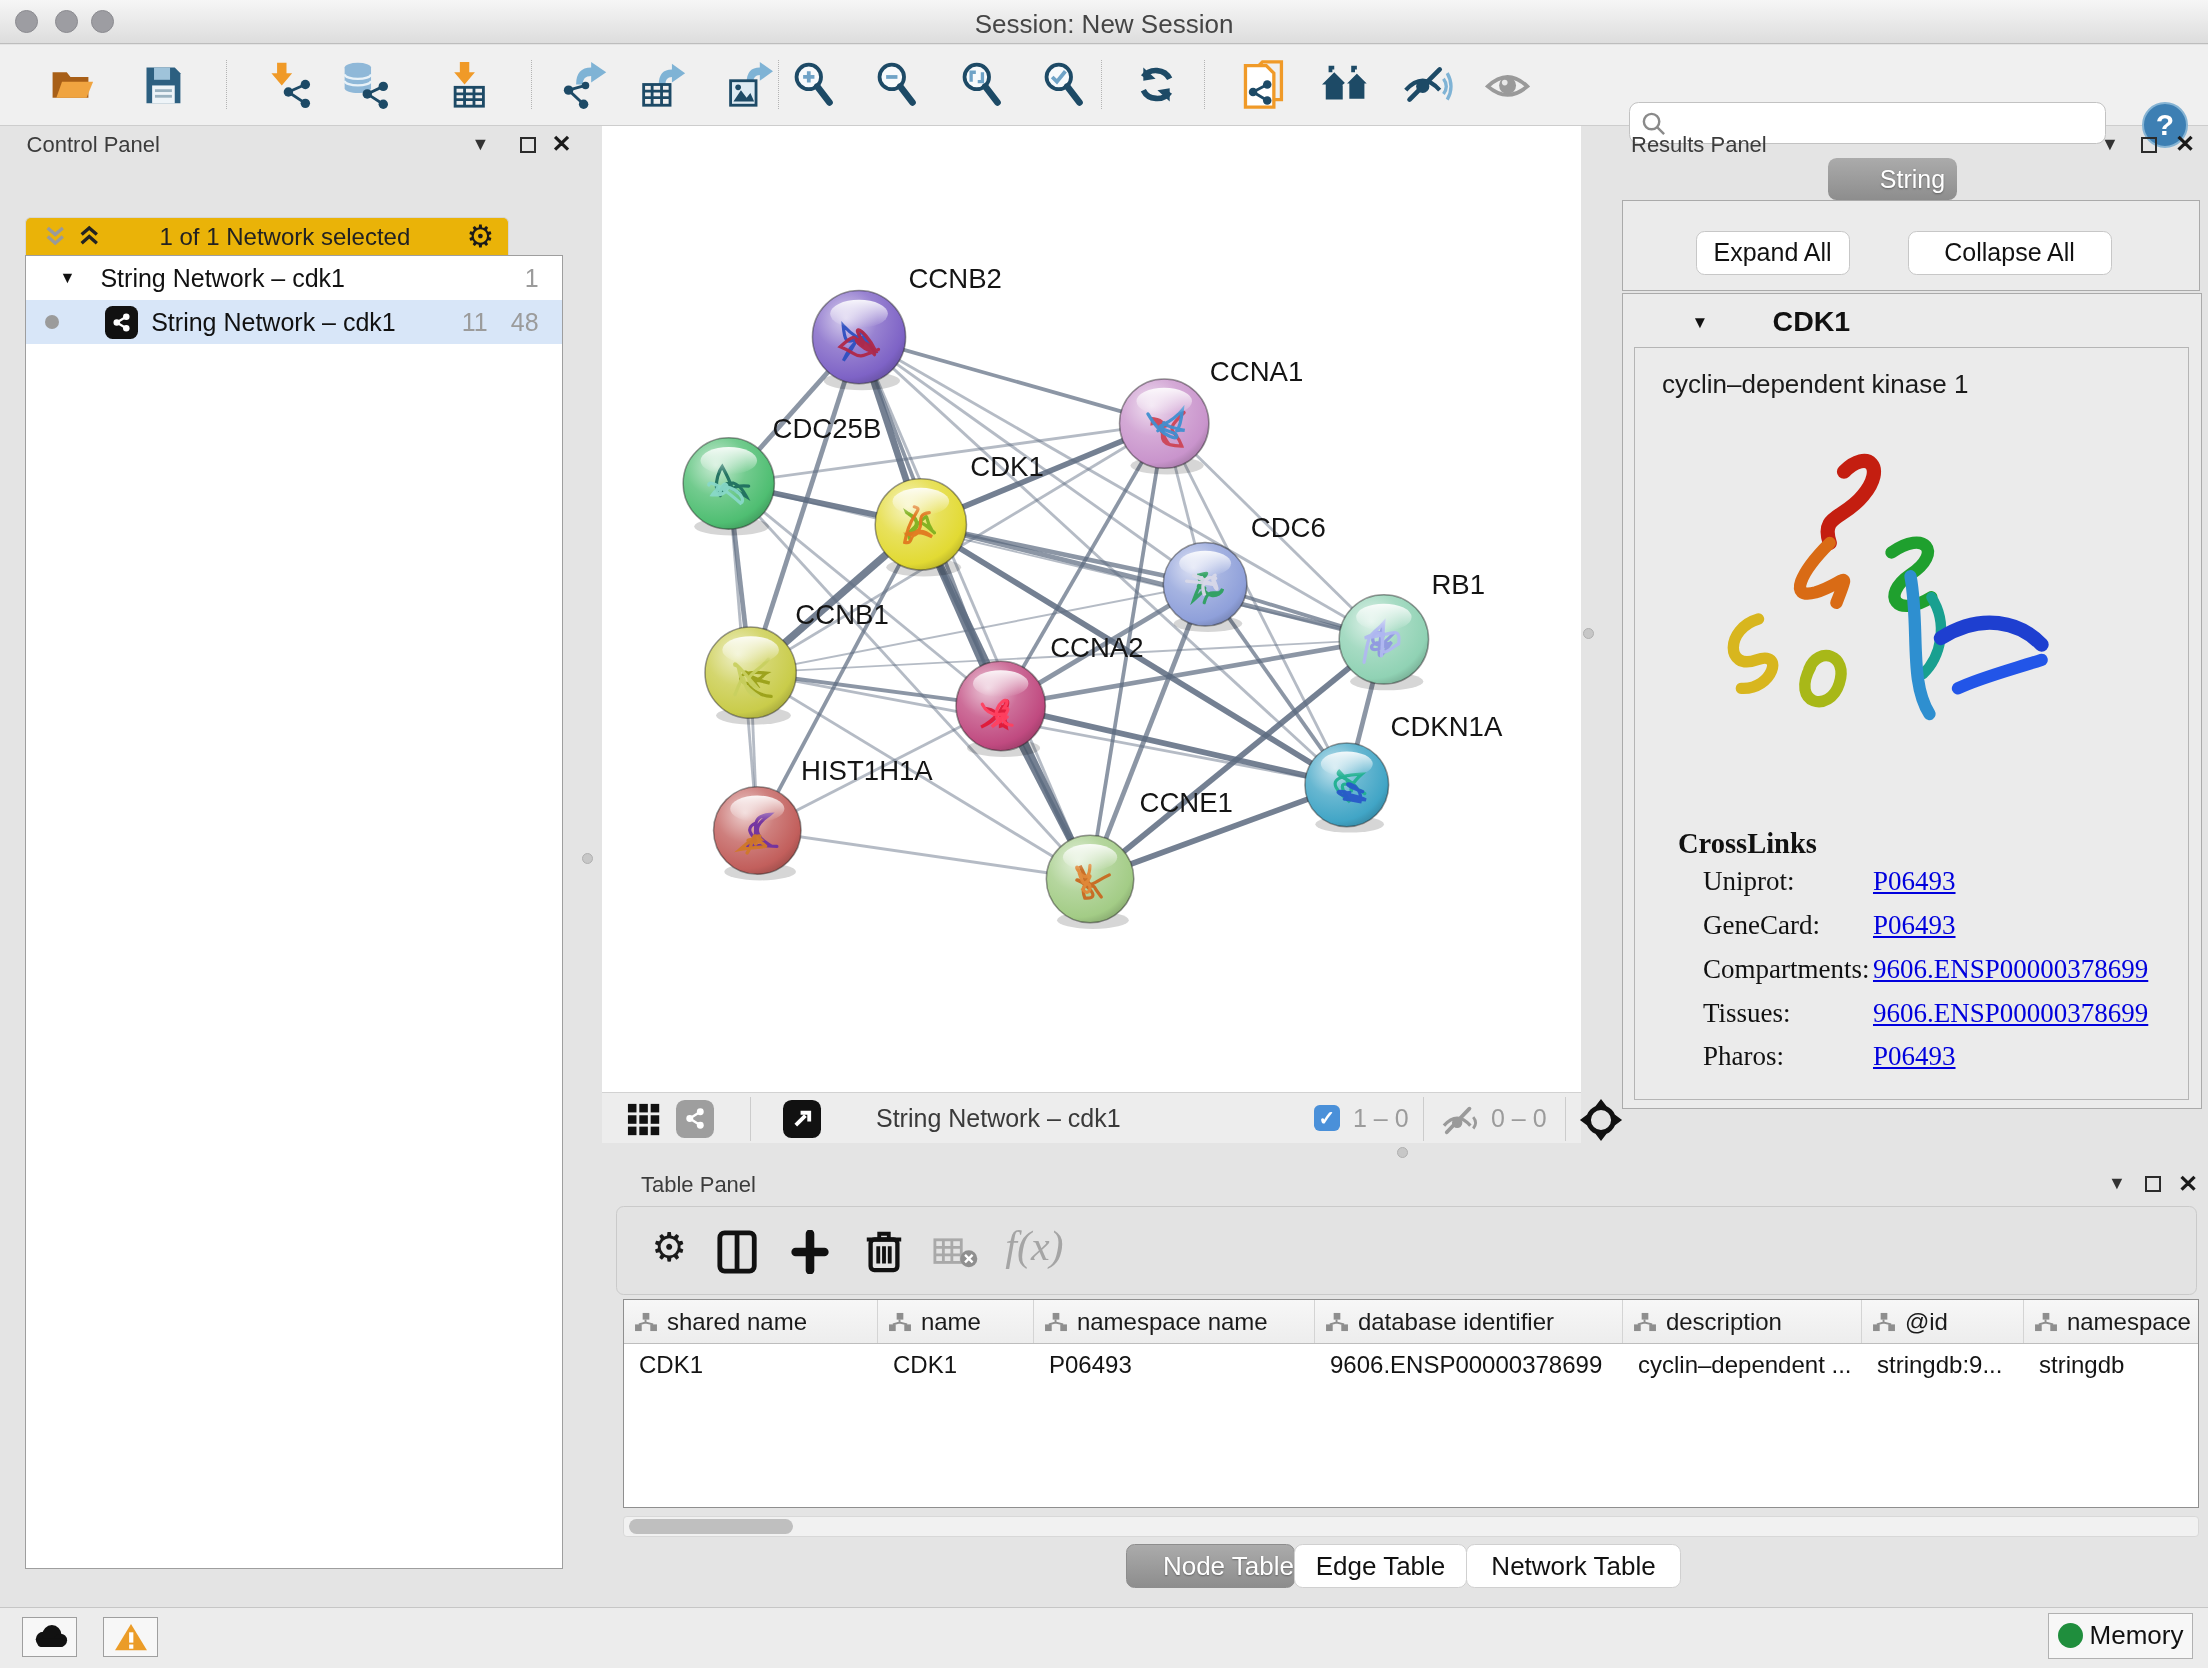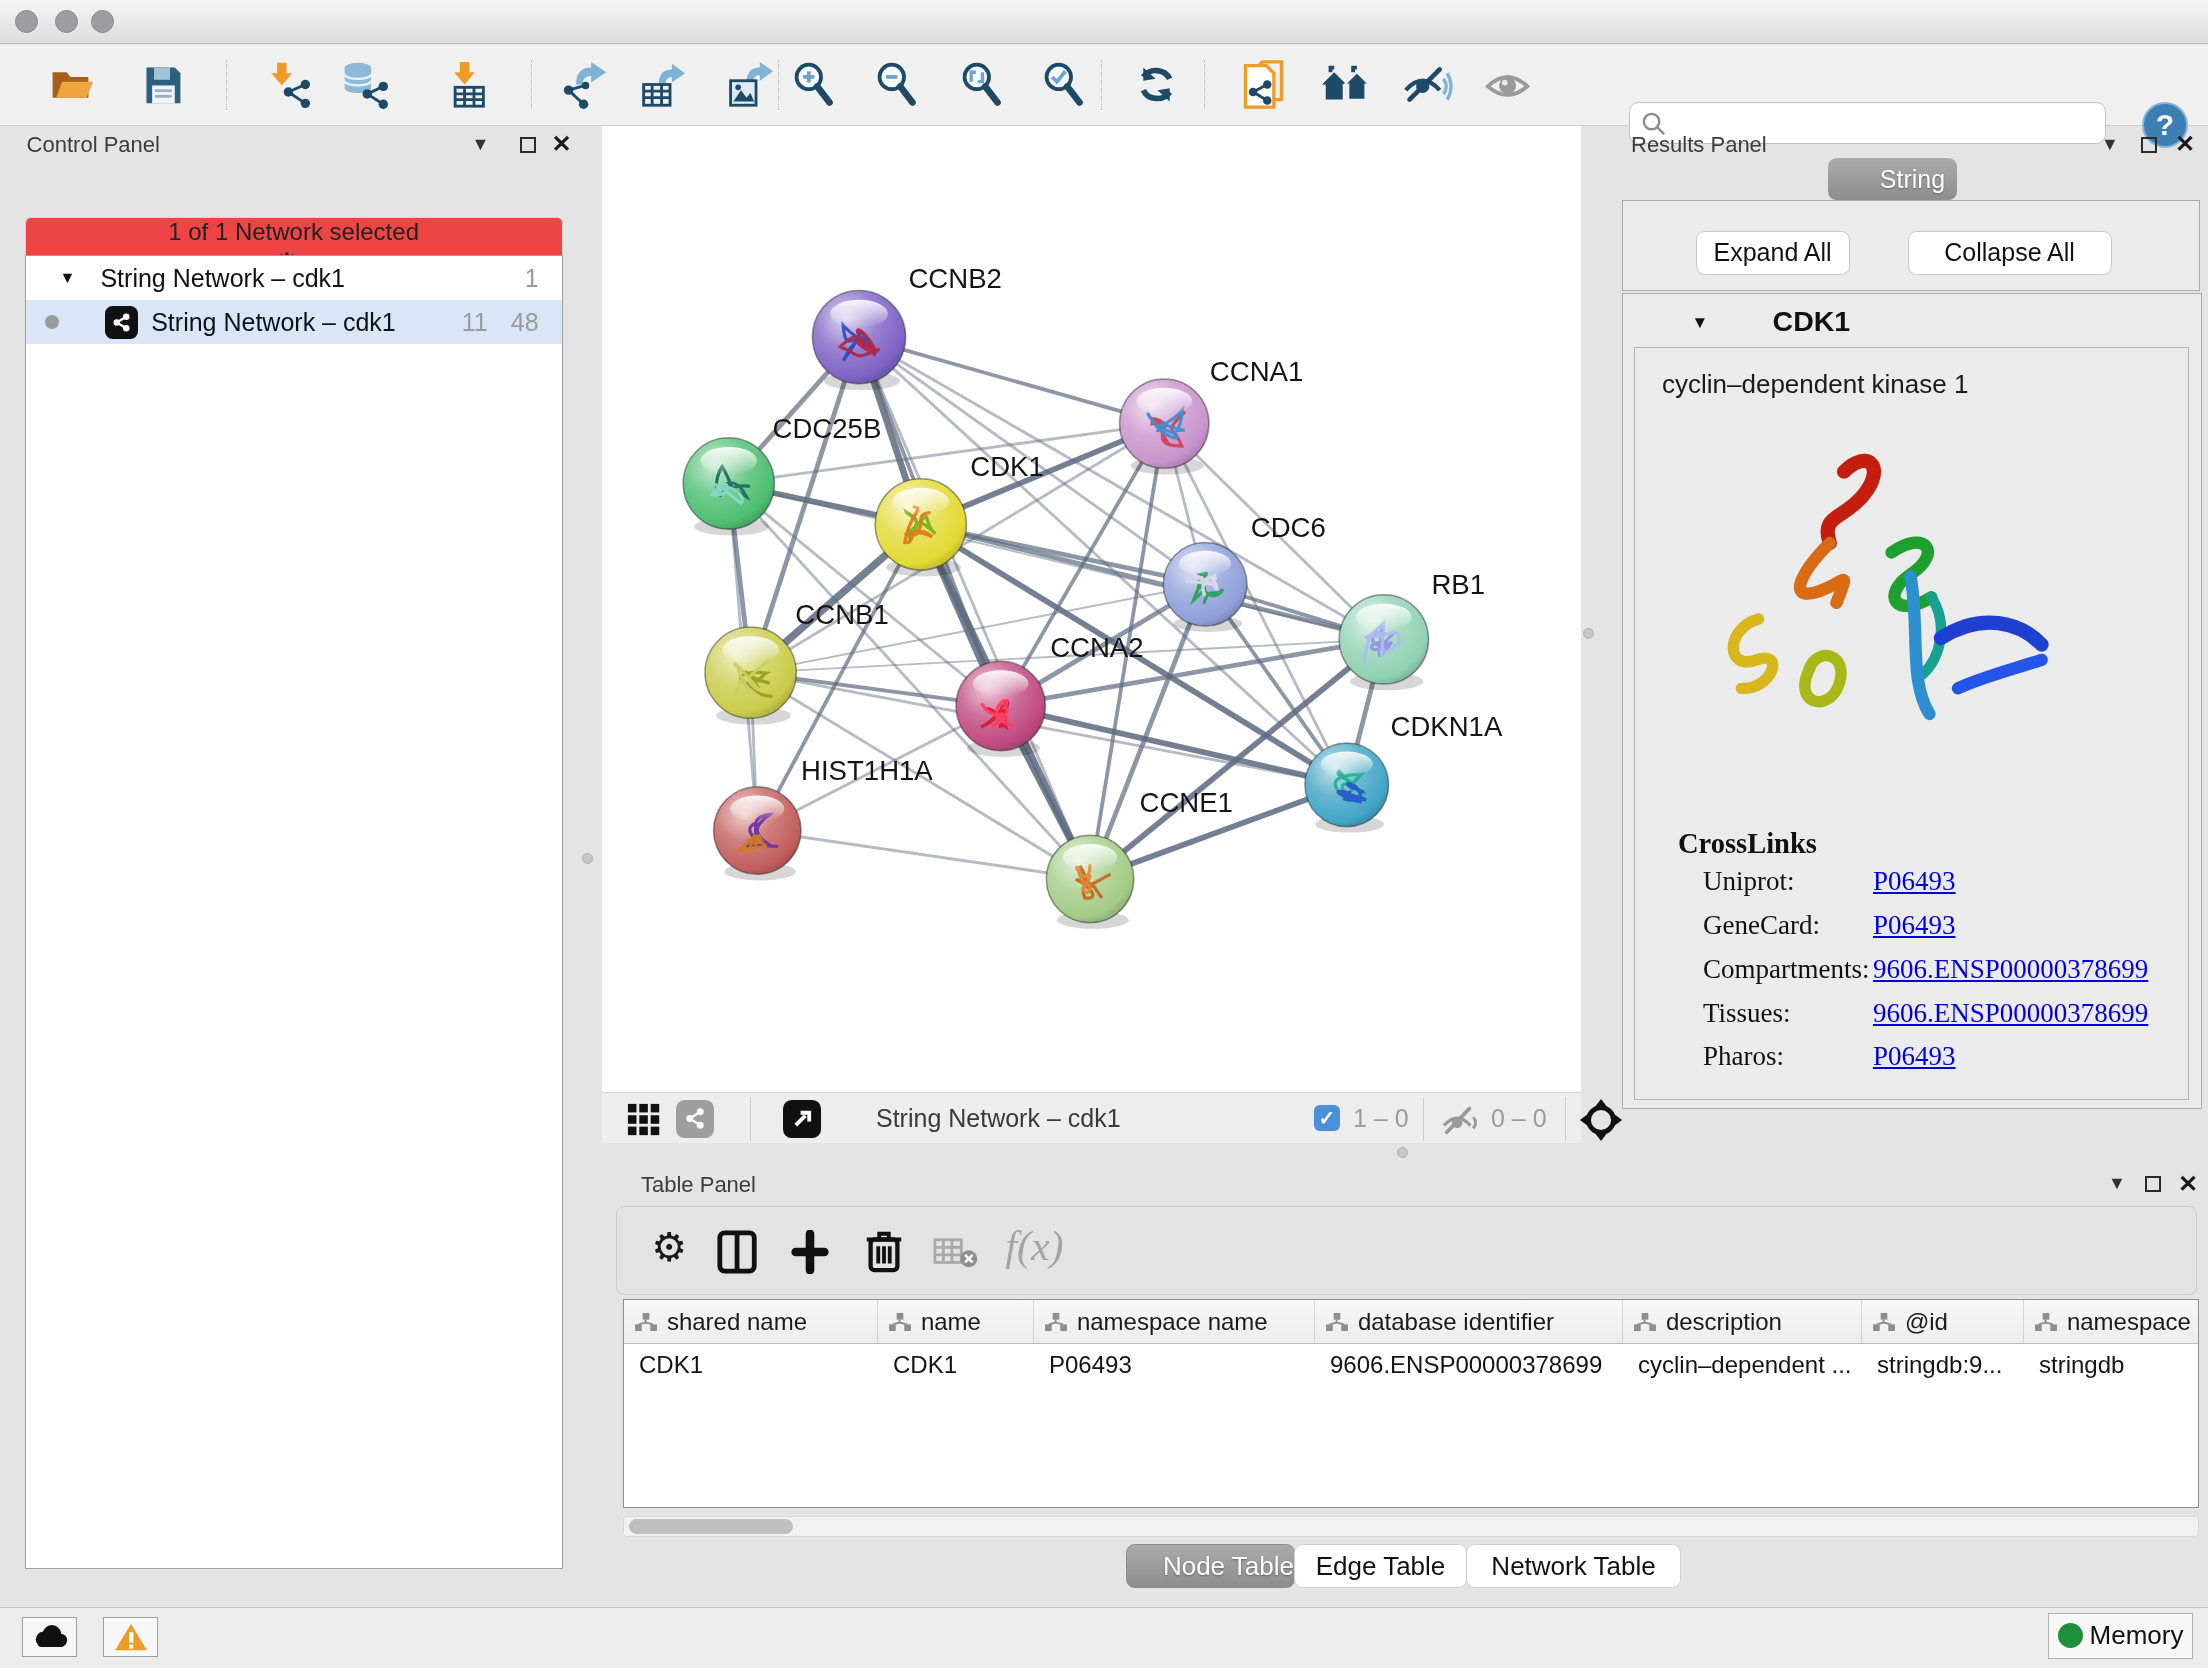--- a/index.html
+++ b/index.html
@@ -29,23 +29,23 @@
   .pc-caret { font-size:18px; color:#333; }
   .pc-float { width:16px; height:16px; border:2.4px solid #2b2b2b; }
   .pc-close { font-size:24px; font-weight:bold; color:#1a1a1a; line-height:1; }
 
   
   #control-panel { left:7.6px; top:126px; width:559px; height:1476px; }
   .tab { height:38px; border:1px solid #cfcfcf; background:#ffffff; color:#111; font-size:25px;
     display:flex; align-items:center; justify-content:center; border-radius:8.6px; }
   .tab.sel { background:linear-gradient(#ababab,#8d8d8d); color:#fff; border-color:#8d8d8d;
     text-shadow:0 1px 1.9px rgba(0,0,0,.35); }
-  #cp-bar { left:17px; top:91px; width:538px; height:38px; background:#ef4444;
+  #cp-bar { left:17px; top:91px; width:484px; height:38px; background:#eab308;
     border:1px solid #d6d6d6; border-bottom:none; border-radius:5.7px 5.7px 0 0;
-    display:flex; align-items:center;flex-direction:column; }
+    display:flex; align-items:center; }
   #cp-bar .status { flex:1; text-align:center; font-size:24px; color:#222; }
   #net-list { left:17px; top:129px; width:538px; height:1314px; background:#ffffff; border:1px solid #9e9e9e; }
   .tree-row { position:relative; width:100%; height:44px; display:flex; align-items:center; font-size:25px; color:#111; }
   .tree-row.sel { background:#d8e6f8; }
   .tree-count { color:#9b9b9b; font-size:25px; }
   .share-badge { width:33px; height:33px; background:#111; border-radius:7.6px; display:flex; align-items:center; justify-content:center; }
 
   
   #canvas { left:602px; top:126px; width:979px; height:966px; background:#ffffff; }
   #canvas-toolbar { left:602px; top:1092px; width:979px; height:51px; background:#ededed; border-top:1px solid #d2d2d2; }
@@ -102,20 +102,21 @@
   svg { display:block; }
   text.nodelabel { font-family:"Liberation Sans",sans-serif; font-size:29px; fill:#141414; }
 </style>
 </head>
 <body>
 
 <div id="titlebar" class="abs">
   <div class="traffic abs" style="left:15px"></div>
   <div class="traffic abs" style="left:55px"></div>
   <div class="traffic abs" style="left:91px"></div>
+  <div id="win-title" class="abs">Session: New Session</div>
 </div>
 
 <div id="toolbar" class="abs">
 
   <div class="tbtn abs" style="left:44px">
     <svg width="49" height="49" viewBox="0 0 52 52">
       <path d="M7 40 L7 13 L22 13 L26 18 L45 18 L45 40 Z" fill="#a85f17"></path>
       <path d="M11 40 L17 23 L50 23 L43 40 Z" fill="#f0a440"></path>
     </svg>
   </div>

